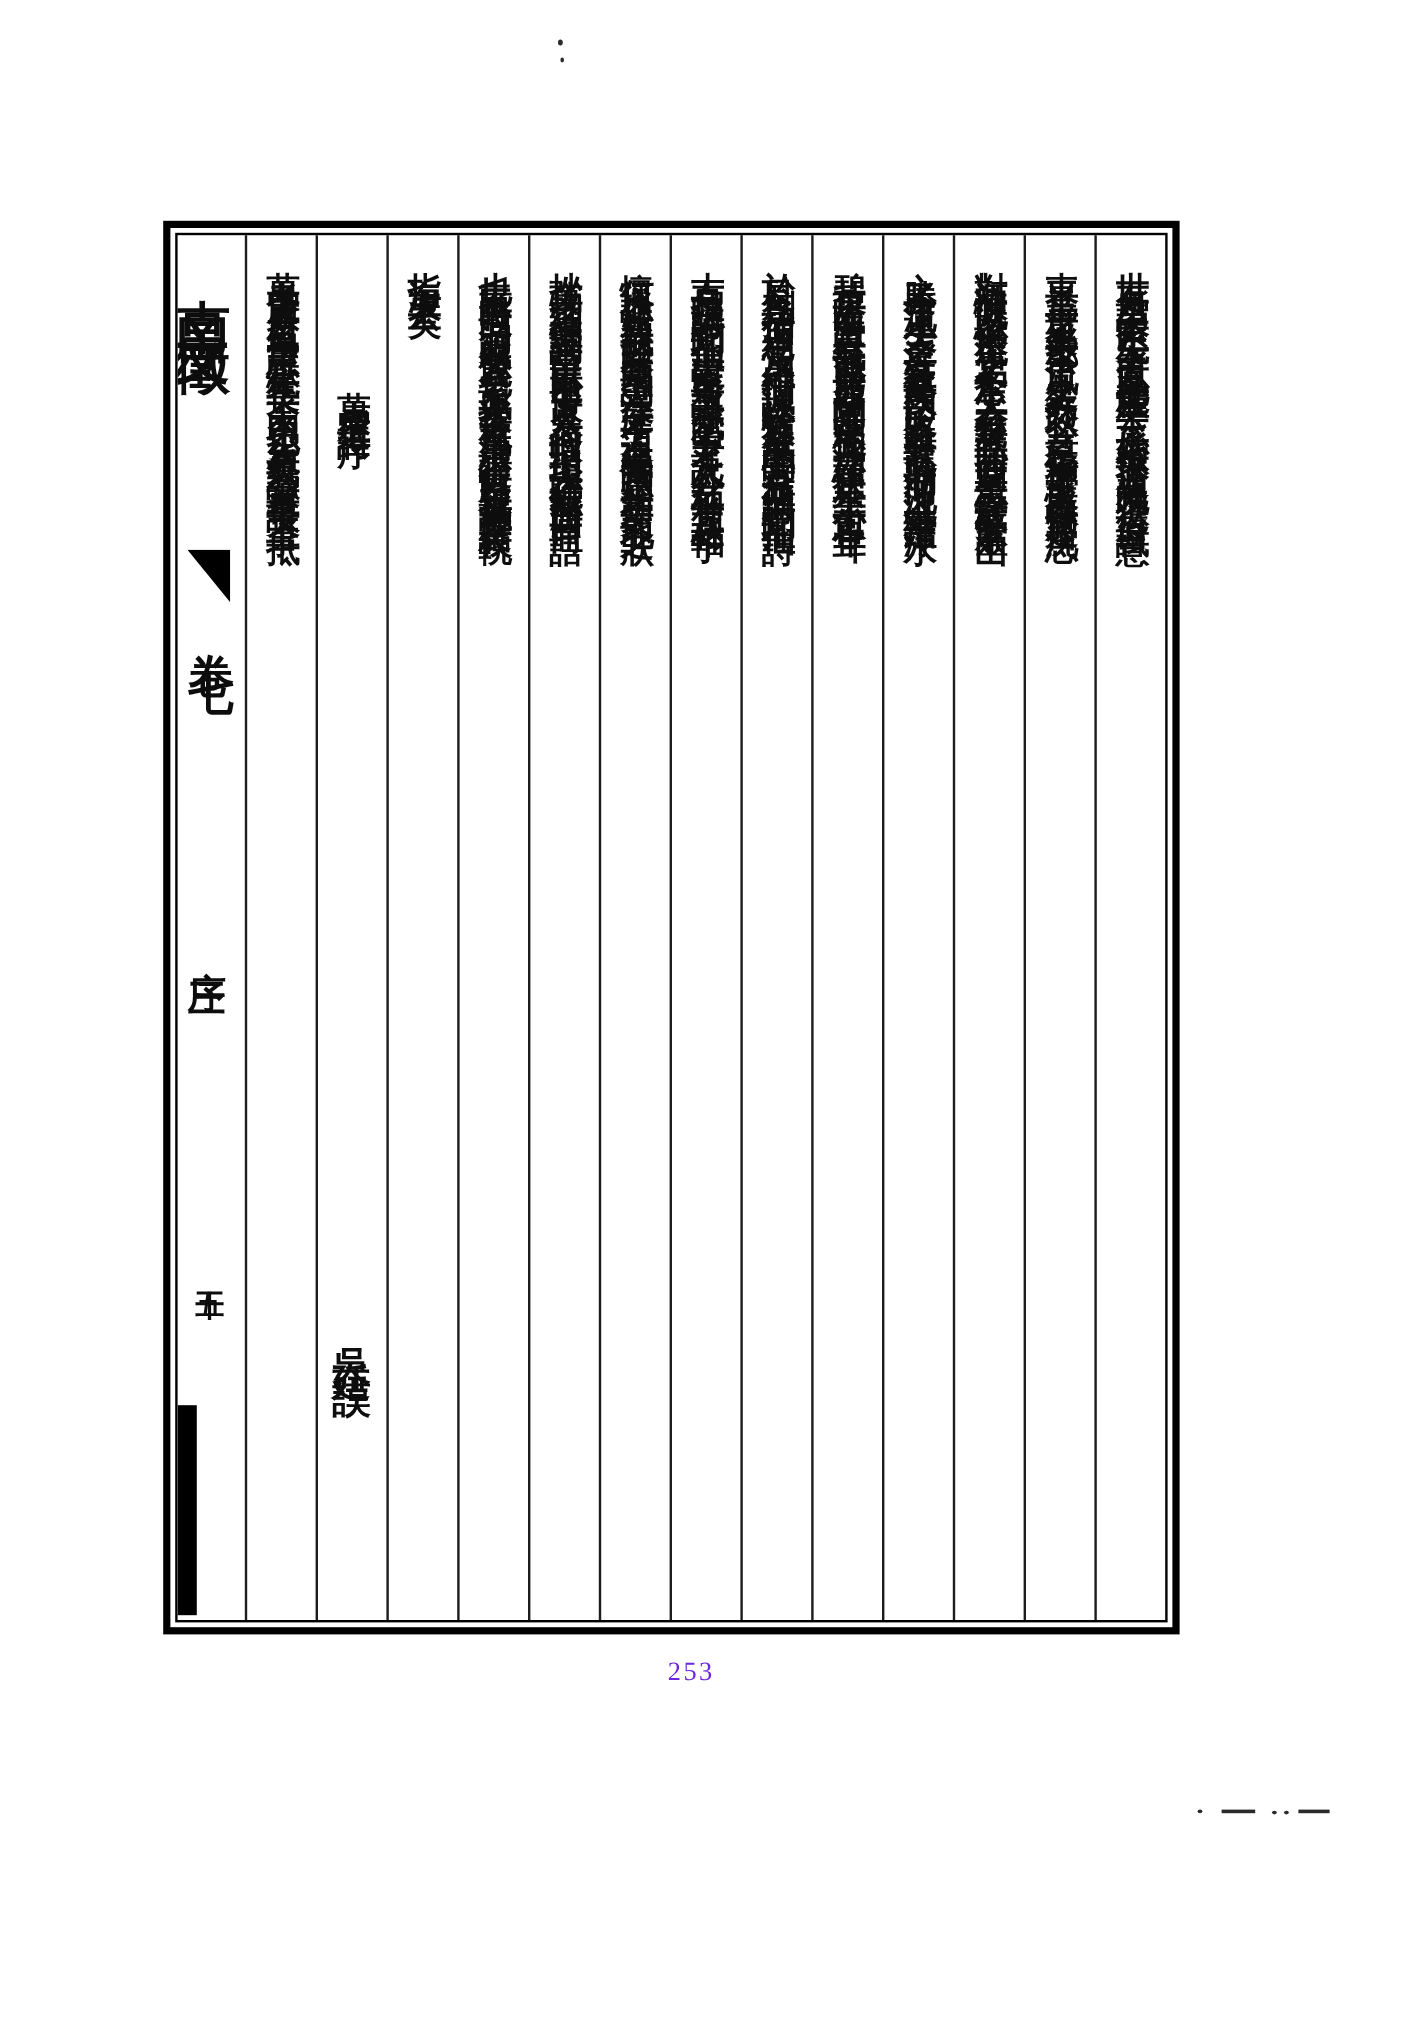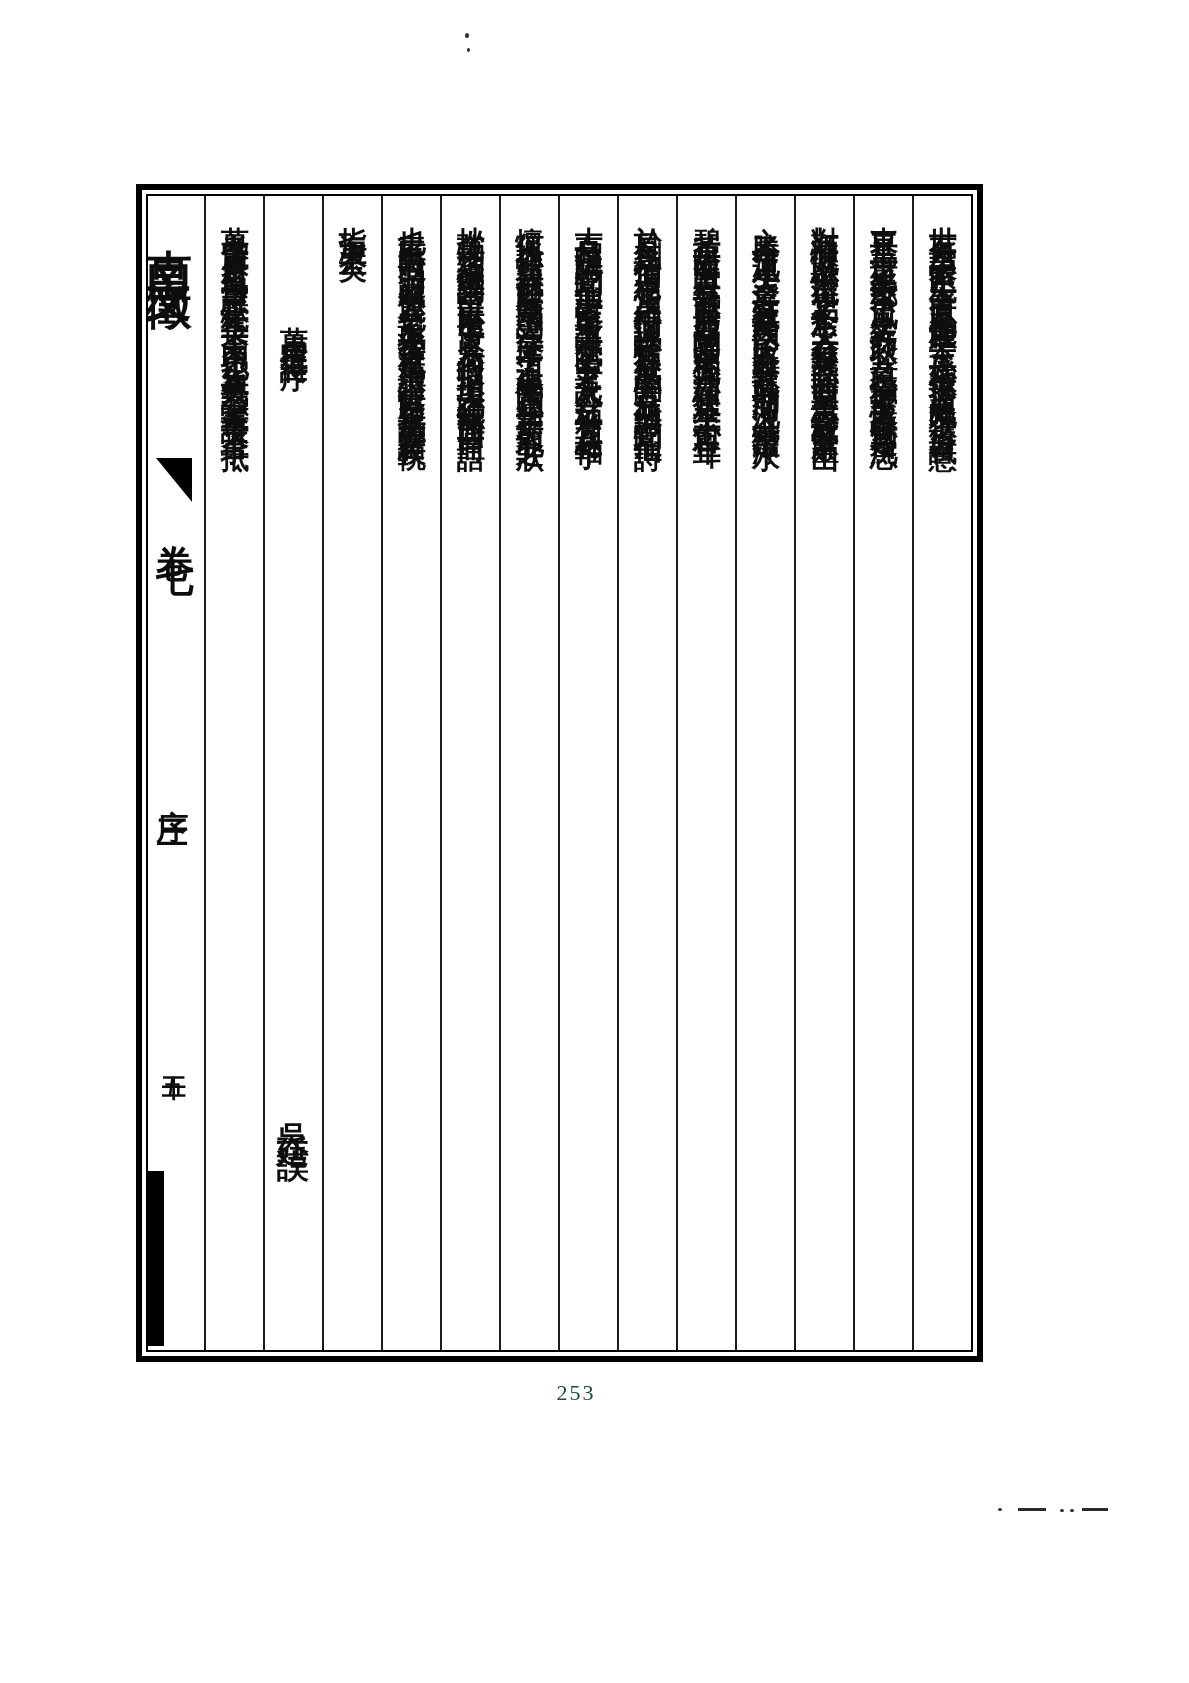--- a/index.html
+++ b/index.html
@@ -45,21 +45,21 @@
   .run{
     position:absolute;left:50%;transform:translateX(-50%);
     writing-mode:vertical-rl;text-orientation:upright;white-space:nowrap;
     font-size:28px;letter-spacing:7px;line-height:1;color:#0e0e0e;font-weight:600;
   }
   .run.section-title{font-weight:700;}
   .run.author-name{font-size:32px;letter-spacing:12px;font-weight:700;}
   
   .page-number{
     position:absolute;left:576px;top:1380px;transform:translateX(-50%);
-    font-size:22px;letter-spacing:2px;color:#14532d;font-family:"Liberation Serif",serif;
+    font-size:22px;letter-spacing:2px;color:#6d28d9;font-family:"Liberation Serif",serif;
   }
   
   .dot{position:absolute;background:#2a2a2a;border-radius:50%;}
   .dash{position:absolute;background:#2a2a2a;}
 </style>
 </head>
 <body>
 
 <div class="frame">
   <div class="inner">

